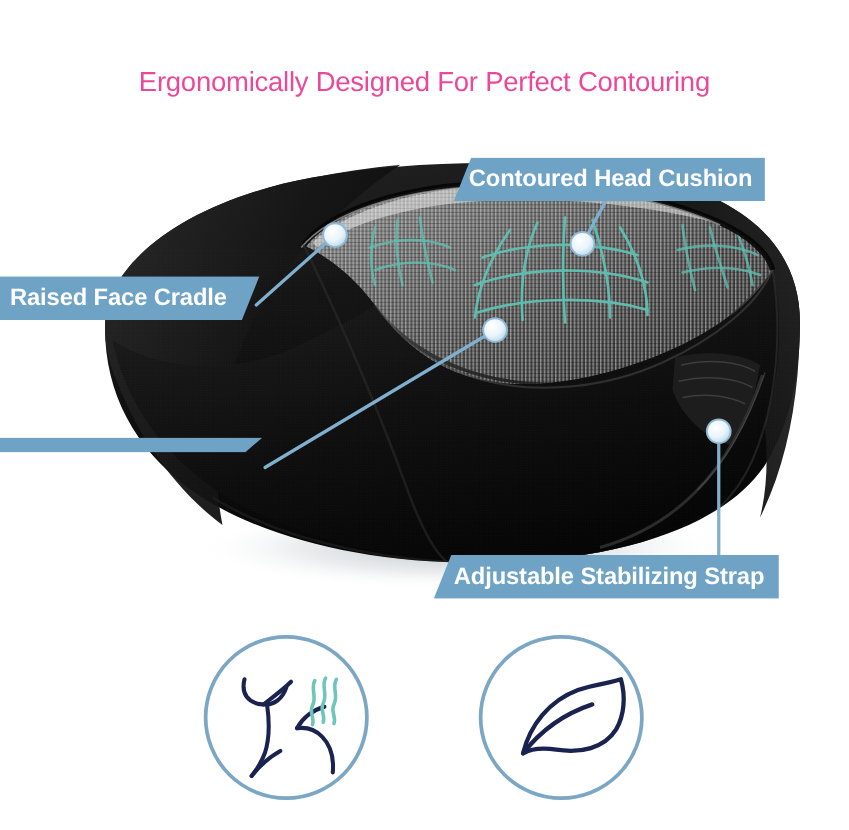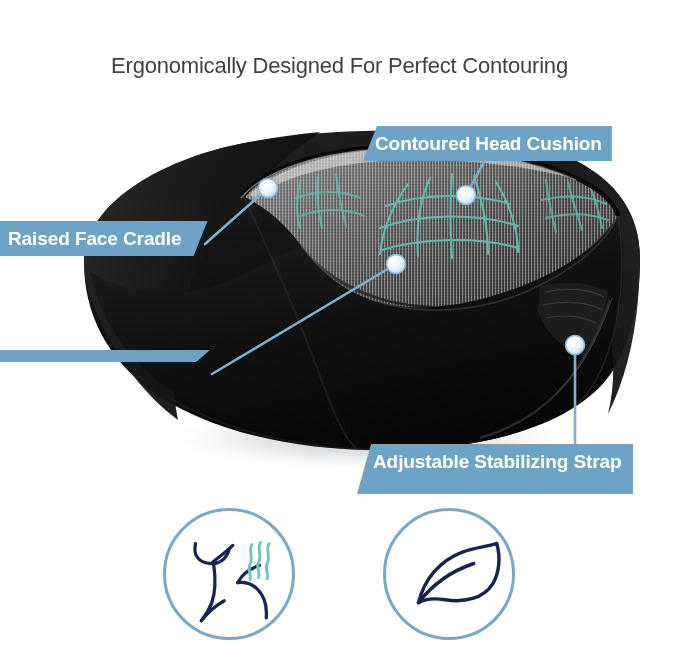--- a/index.html
+++ b/index.html
@@ -35,21 +35,21 @@
     vertical-align: super;
     line-height: 0;
   }
   #subtitle {
     position: absolute;
     left: 0; top: 53px;
     width: 679px;
     text-align: center;
     font-size: 22px;
     font-weight: normal;
-    color: #404040;
+    color: #ec4899;
     letter-spacing: -0.2px;
     white-space: nowrap;
   }
 
   
   #product {
     position: absolute;
     left: 0; top: 0;
     width: 679px;
     height: 664px;
@@ -91,22 +91,22 @@
   #lbl-face {
     left: -4px; top: 221px;
     padding: 5px 26px 5px 12px;
   }
   #lbl-neck {
     left: -4px; top: 350px;
     width: 214px;
     padding: 6px 18px 6px 10px;
   }
   #lbl-strap {
-    left: 357px; top: 444px;
-    padding: 5px 12px 20px 16px;
+    left: 347px; top: 444px;
+    padding: 5px 12px 5px 16px;
   }
 
   
   .feature-circle {
     position: absolute;
     width: 132px;
     height: 132px;
     border-radius: 50%;
     border: 3px solid #7ba7c4;
     box-sizing: border-box;

